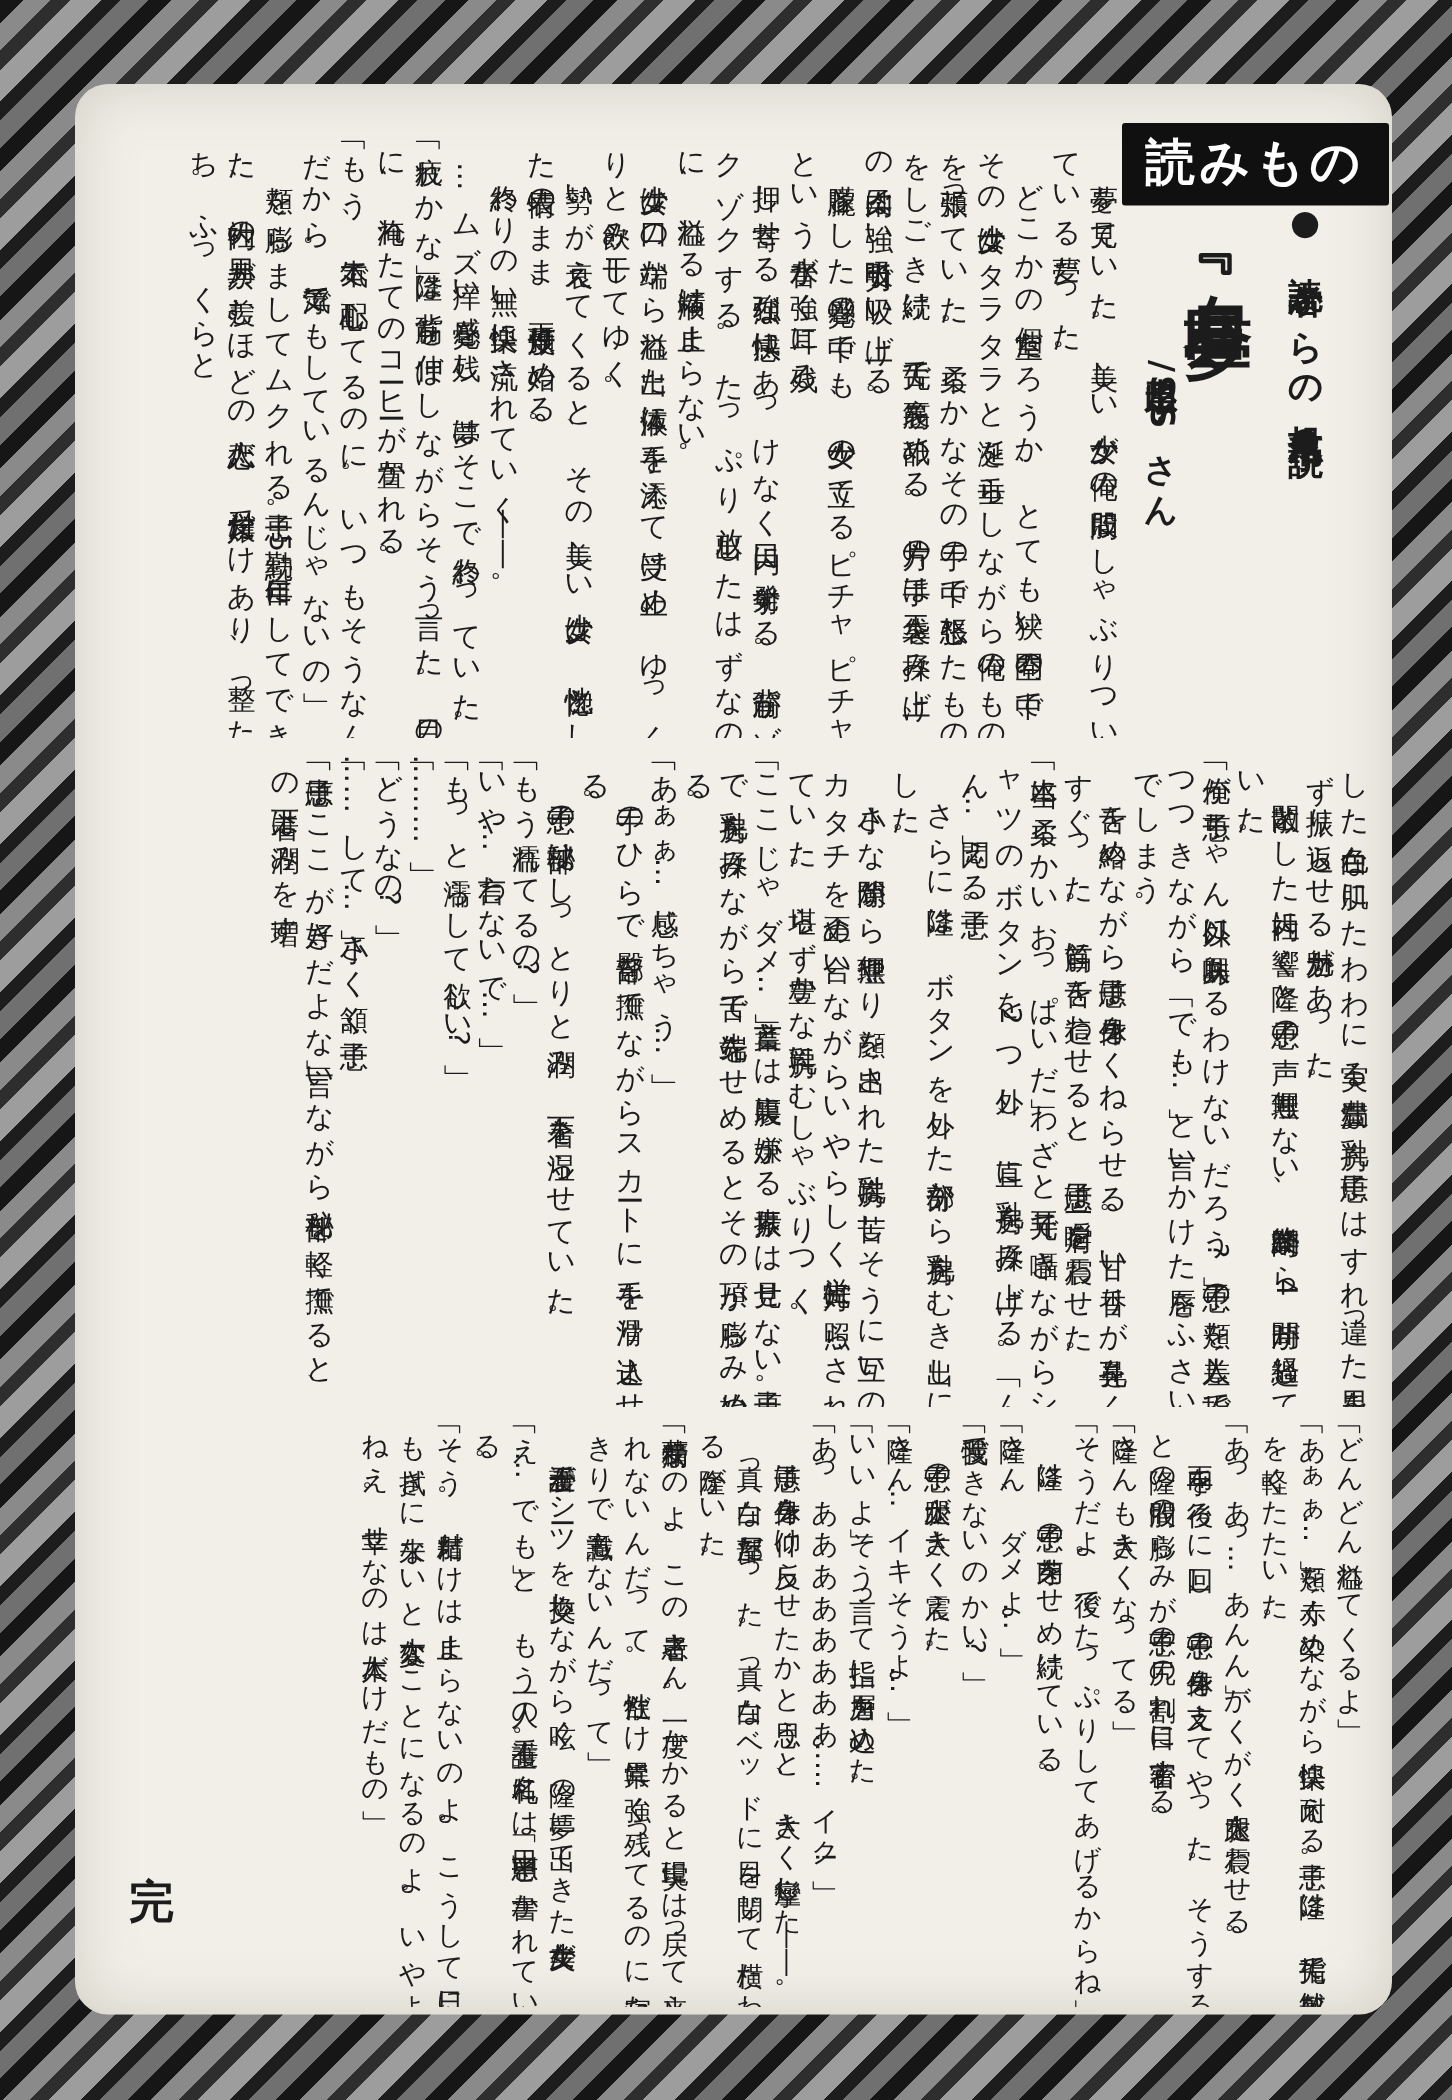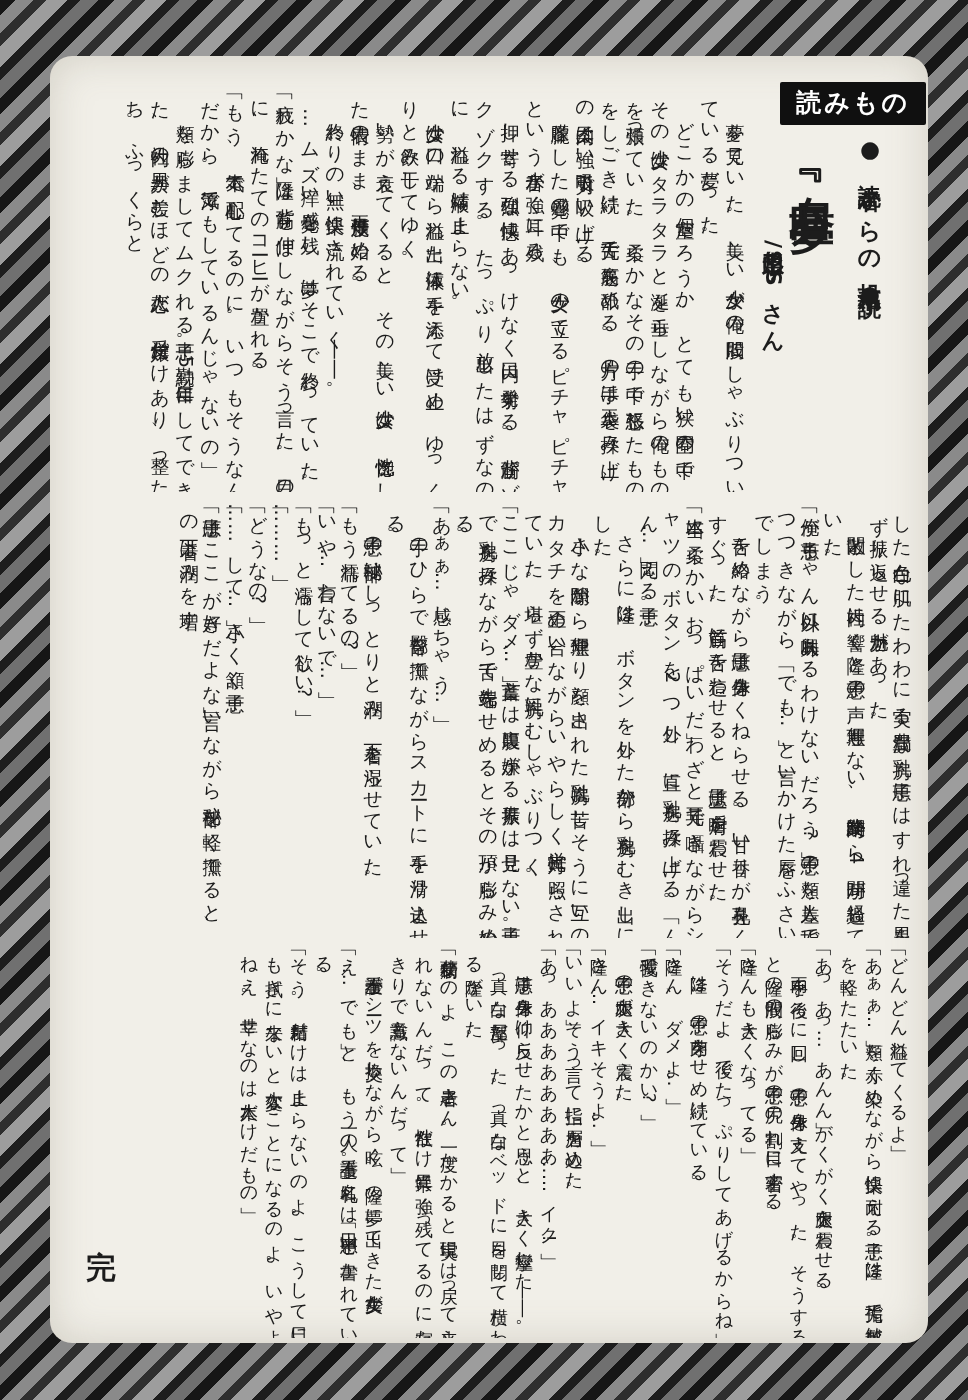--- a/index.html
+++ b/index.html
@@ -18,21 +18,21 @@
   }
   .paper {
     position: absolute; left: 50px; top: 56px; width: 878px; height: 1287px;
     background: #f1efe8; border-radius: 22px;
     box-shadow: inset 0 0 40px rgba(120,110,90,0.25);
     color: #1c1c1c;
   }
   .section-label {
     position: absolute; top: 26px; right: 2px;
     background: #101010; color: #ffffff;
-    font-size: 25px; font-weight: bold; letter-spacing: 3px;
+    font-size: 33px; font-weight: bold; letter-spacing: 3px;
     padding: 4px 16px 6px 16px; border-radius: 2px;
   }
   .vert { writing-mode: vertical-rl; }
   .series-title {
     position: absolute; top: 80px; right: 42px; height: 350px;
     font-size: 23px; font-weight: bold; letter-spacing: 4px;
   }
   .story-title {
     position: absolute; top: 98px; right: 84px; height: 330px;
     font-size: 46px; font-weight: bold; letter-spacing: 6px;

